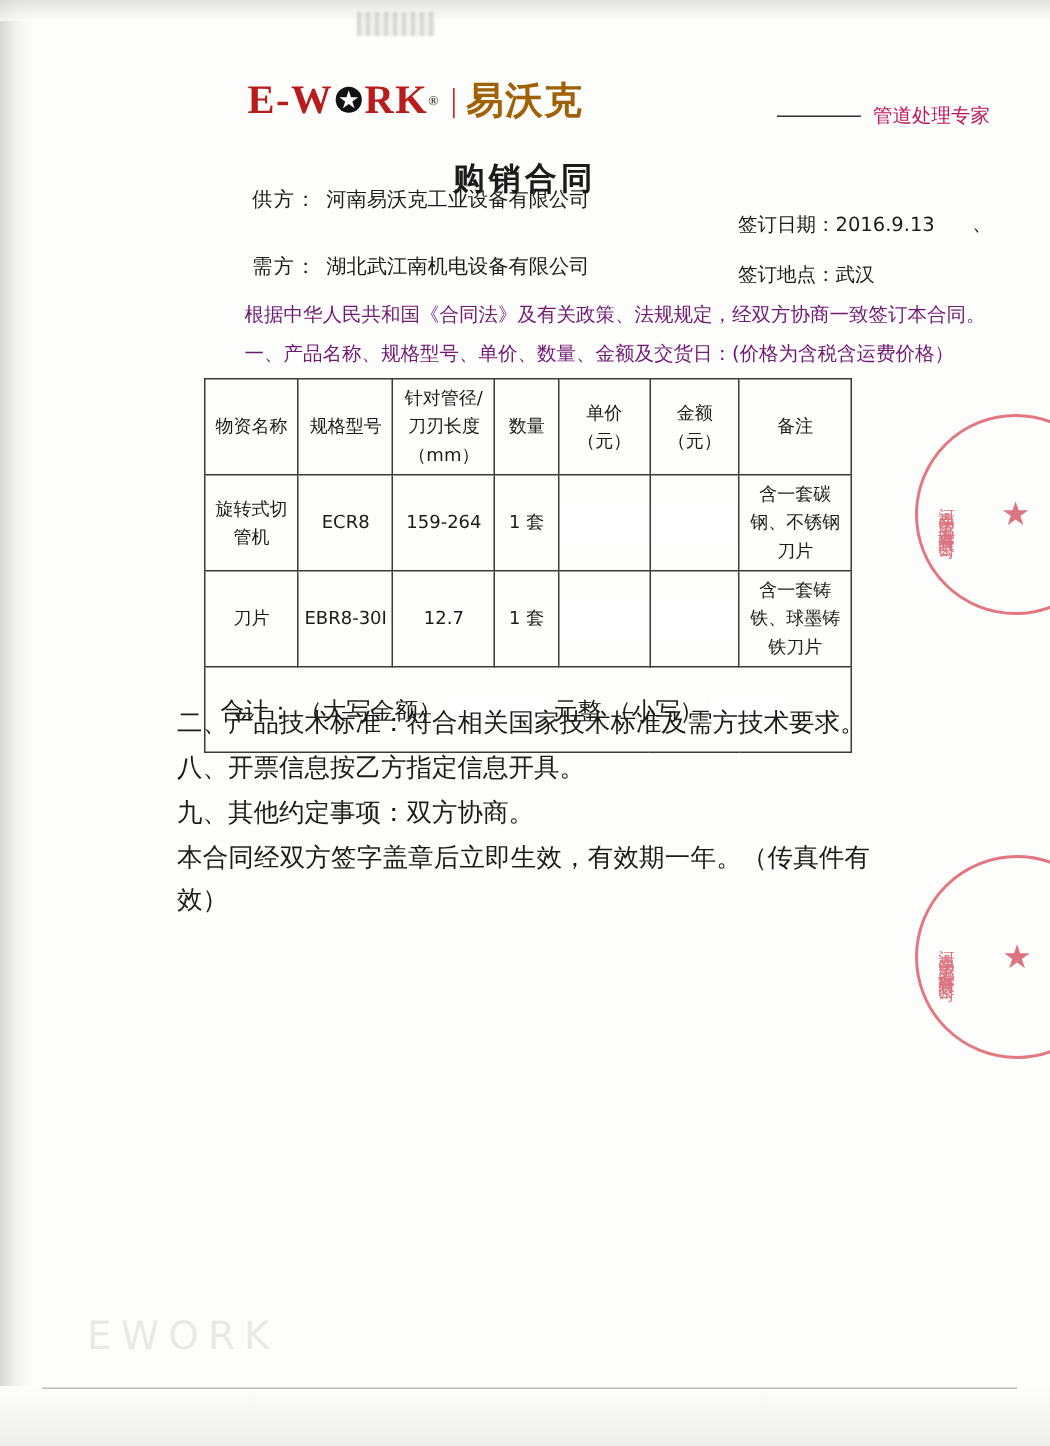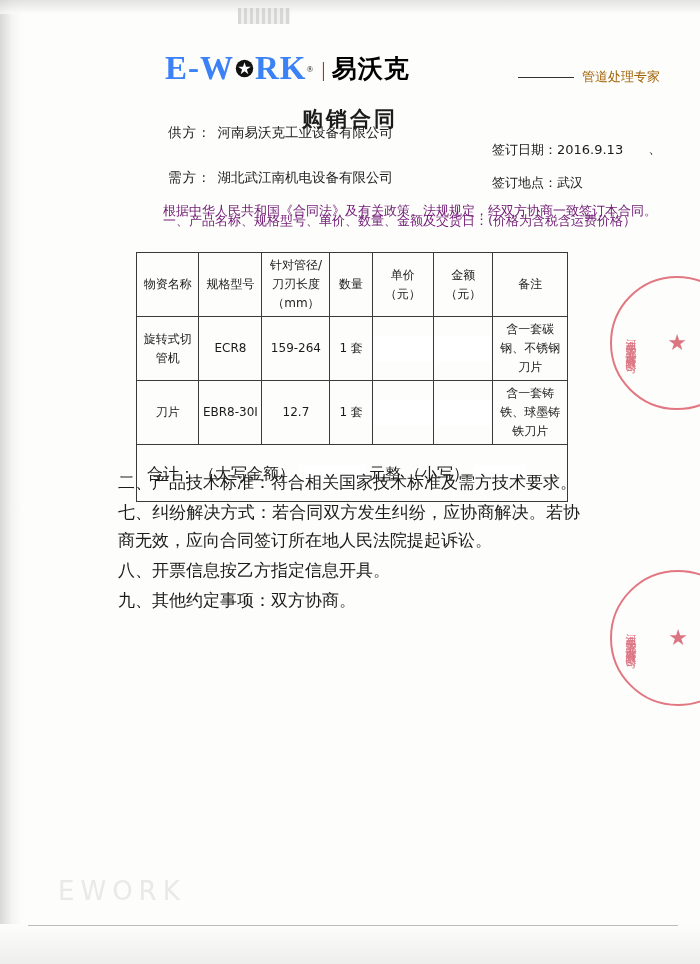--- a/index.html
+++ b/index.html
@@ -55,23 +55,23 @@
   .logo-block {
     position: absolute;
     left: 165px;
     top: 50px;
     display: flex;
     align-items: center;
   }
   .logo-ework {
     font-family: "Liberation Serif", serif;
     font-weight: bold;
-    font-size: 33px;
+    font-size: 27px;
     letter-spacing: 1px;
-    color: #3b82f6;
+    color: #b91c1c;
   }
   .logo-star {
     display: inline-block;
     width: 19px;
     height: 19px;
     position: relative;
     vertical-align: -3px;
     margin: 0 1px;
   }
   .logo-star svg { display:block; }
@@ -83,29 +83,29 @@
   .logo-sep {
     color: #d02020;
     font-size: 22px;
     margin: 0 6px 0 8px;
     line-height: 1;
   }
   .logo-cn {
     font-family: "DejaVu Sans", "Liberation Sans", sans-serif;
     font-weight: bold;
     font-size: 25px;
-    color: #000000;
+    color: #a16207;
     letter-spacing: 1px;
   }
   .tagline {
     position: absolute;
     right: 40px;
     top: 68px;
     font-size: 13px;
-    color: #a16207;
+    color: #be185d;
     display: flex;
     align-items: center;
     font-family: "DejaVu Sans", "Liberation Sans", sans-serif;
   }
   .tagline .rule {
     display: inline-block;
     width: 56px;
     height: 1px;
     background: #333;
     margin-right: 8px;
@@ -158,21 +158,21 @@
 
   .para {
     position: absolute;
     font-size: 13px;
     line-height: 26px;
     font-family: "DejaVu Sans", "Liberation Sans", sans-serif;
     color: #701a75;
     margin-left: 45px;
   }
   .p-intro { left: 118px; top: 198px; }
-  .p-item1 { left: 118px; top: 208px; }
+  .p-item1 { left: 118px; top: 224px; }
 
   
   .tbl {
     position: absolute;
     left: 136px;
     top: 252px;
     width: 432px;
     border-collapse: collapse;
     font-family: "DejaVu Sans", "Liberation Sans", sans-serif;
     font-size: 12px;
@@ -397,23 +397,23 @@
               <span>（小写）</span>
               <span class="blank2"></span>
             </span>
           </td>
         </tr>
       </tbody>
     </table>
 
     <div class="clauses">
       <p class="clause-indent">二、产品技术标准：符合相关国家技术标准及需方技术要求。</p>
-      <p class="clause-indent">七、纠纷解决方式：若合同双方发生纠纷，应协商解决。若协商无效，应向合同签订所在地人民法院提起诉讼。</p>
       <p class="clause-indent">八、开票信息按乙方指定信息开具。</p>
       <p class="clause-indent">九、其他约定事项：双方协商。</p>
+      <p class="footer-note">本合同经双方签字盖章后立即生效，有效期一年。（传真件有效）</p>
     </div>
 
     <div class="seal seal-1">
       <div class="seal-text">
         <span>河南易沃克工业设备有限公司</span>
       </div>
       <div class="star">★</div>
     </div>
     <div class="seal seal-2">
       <div class="seal-text">

